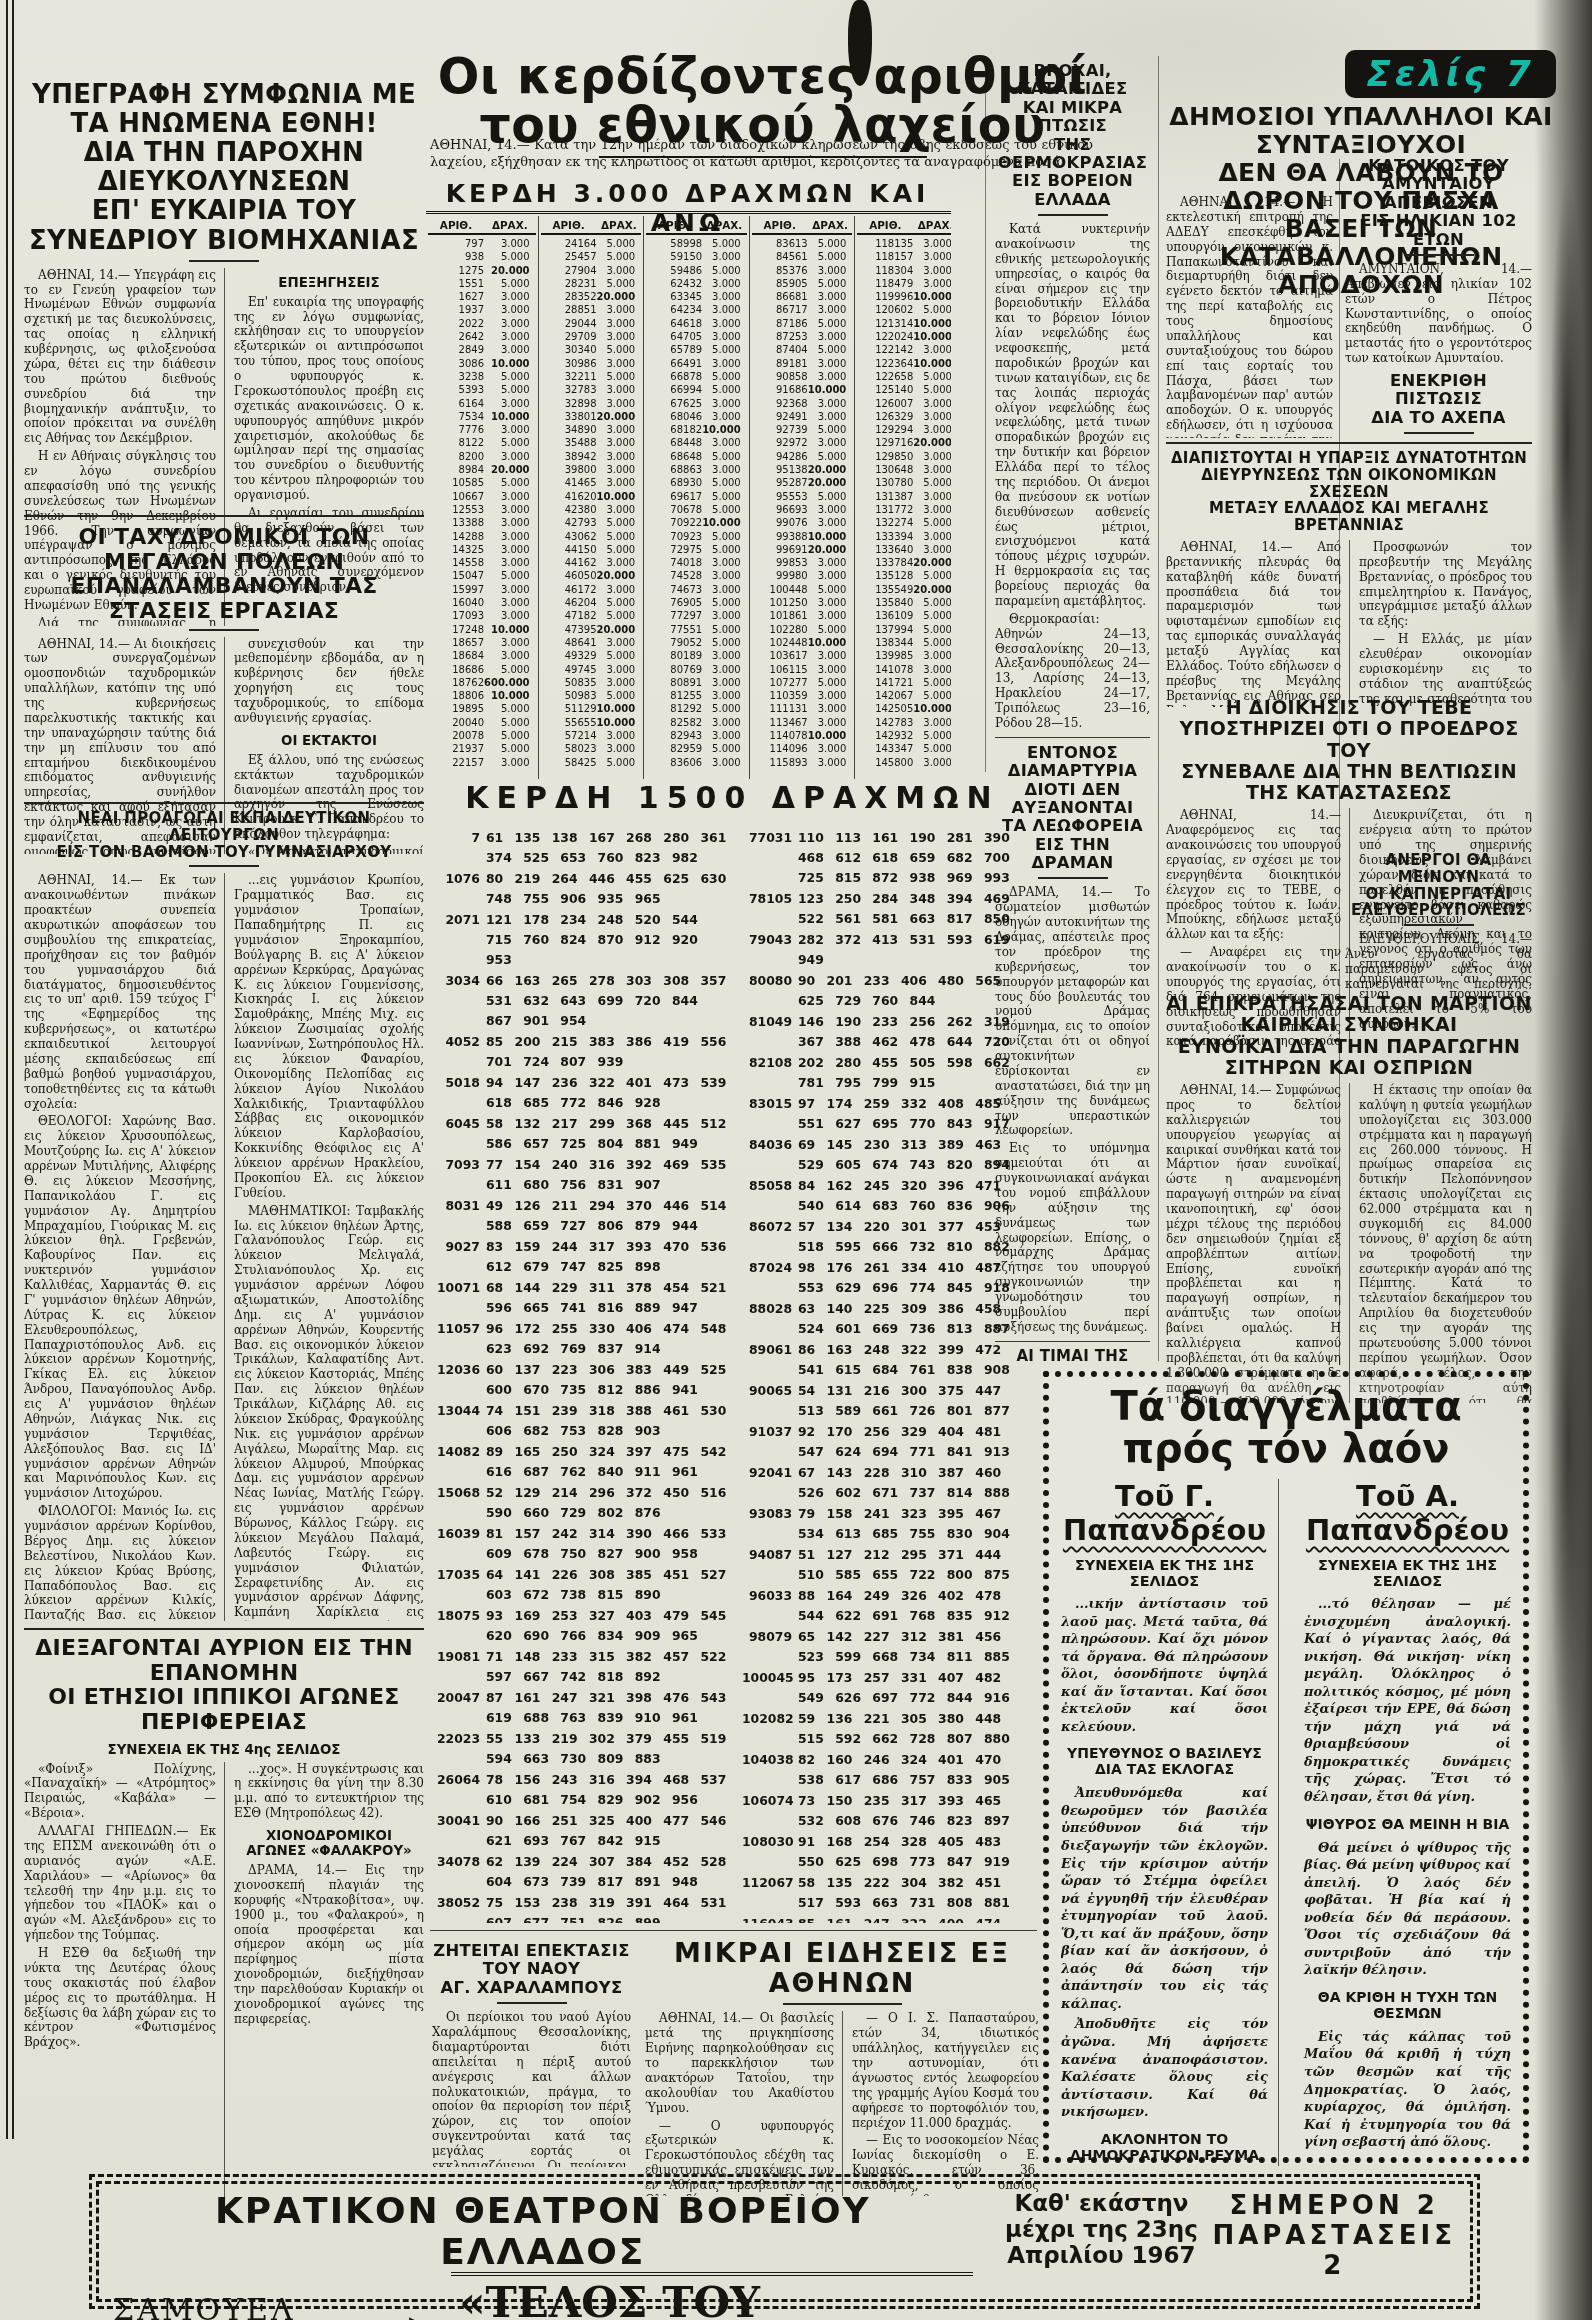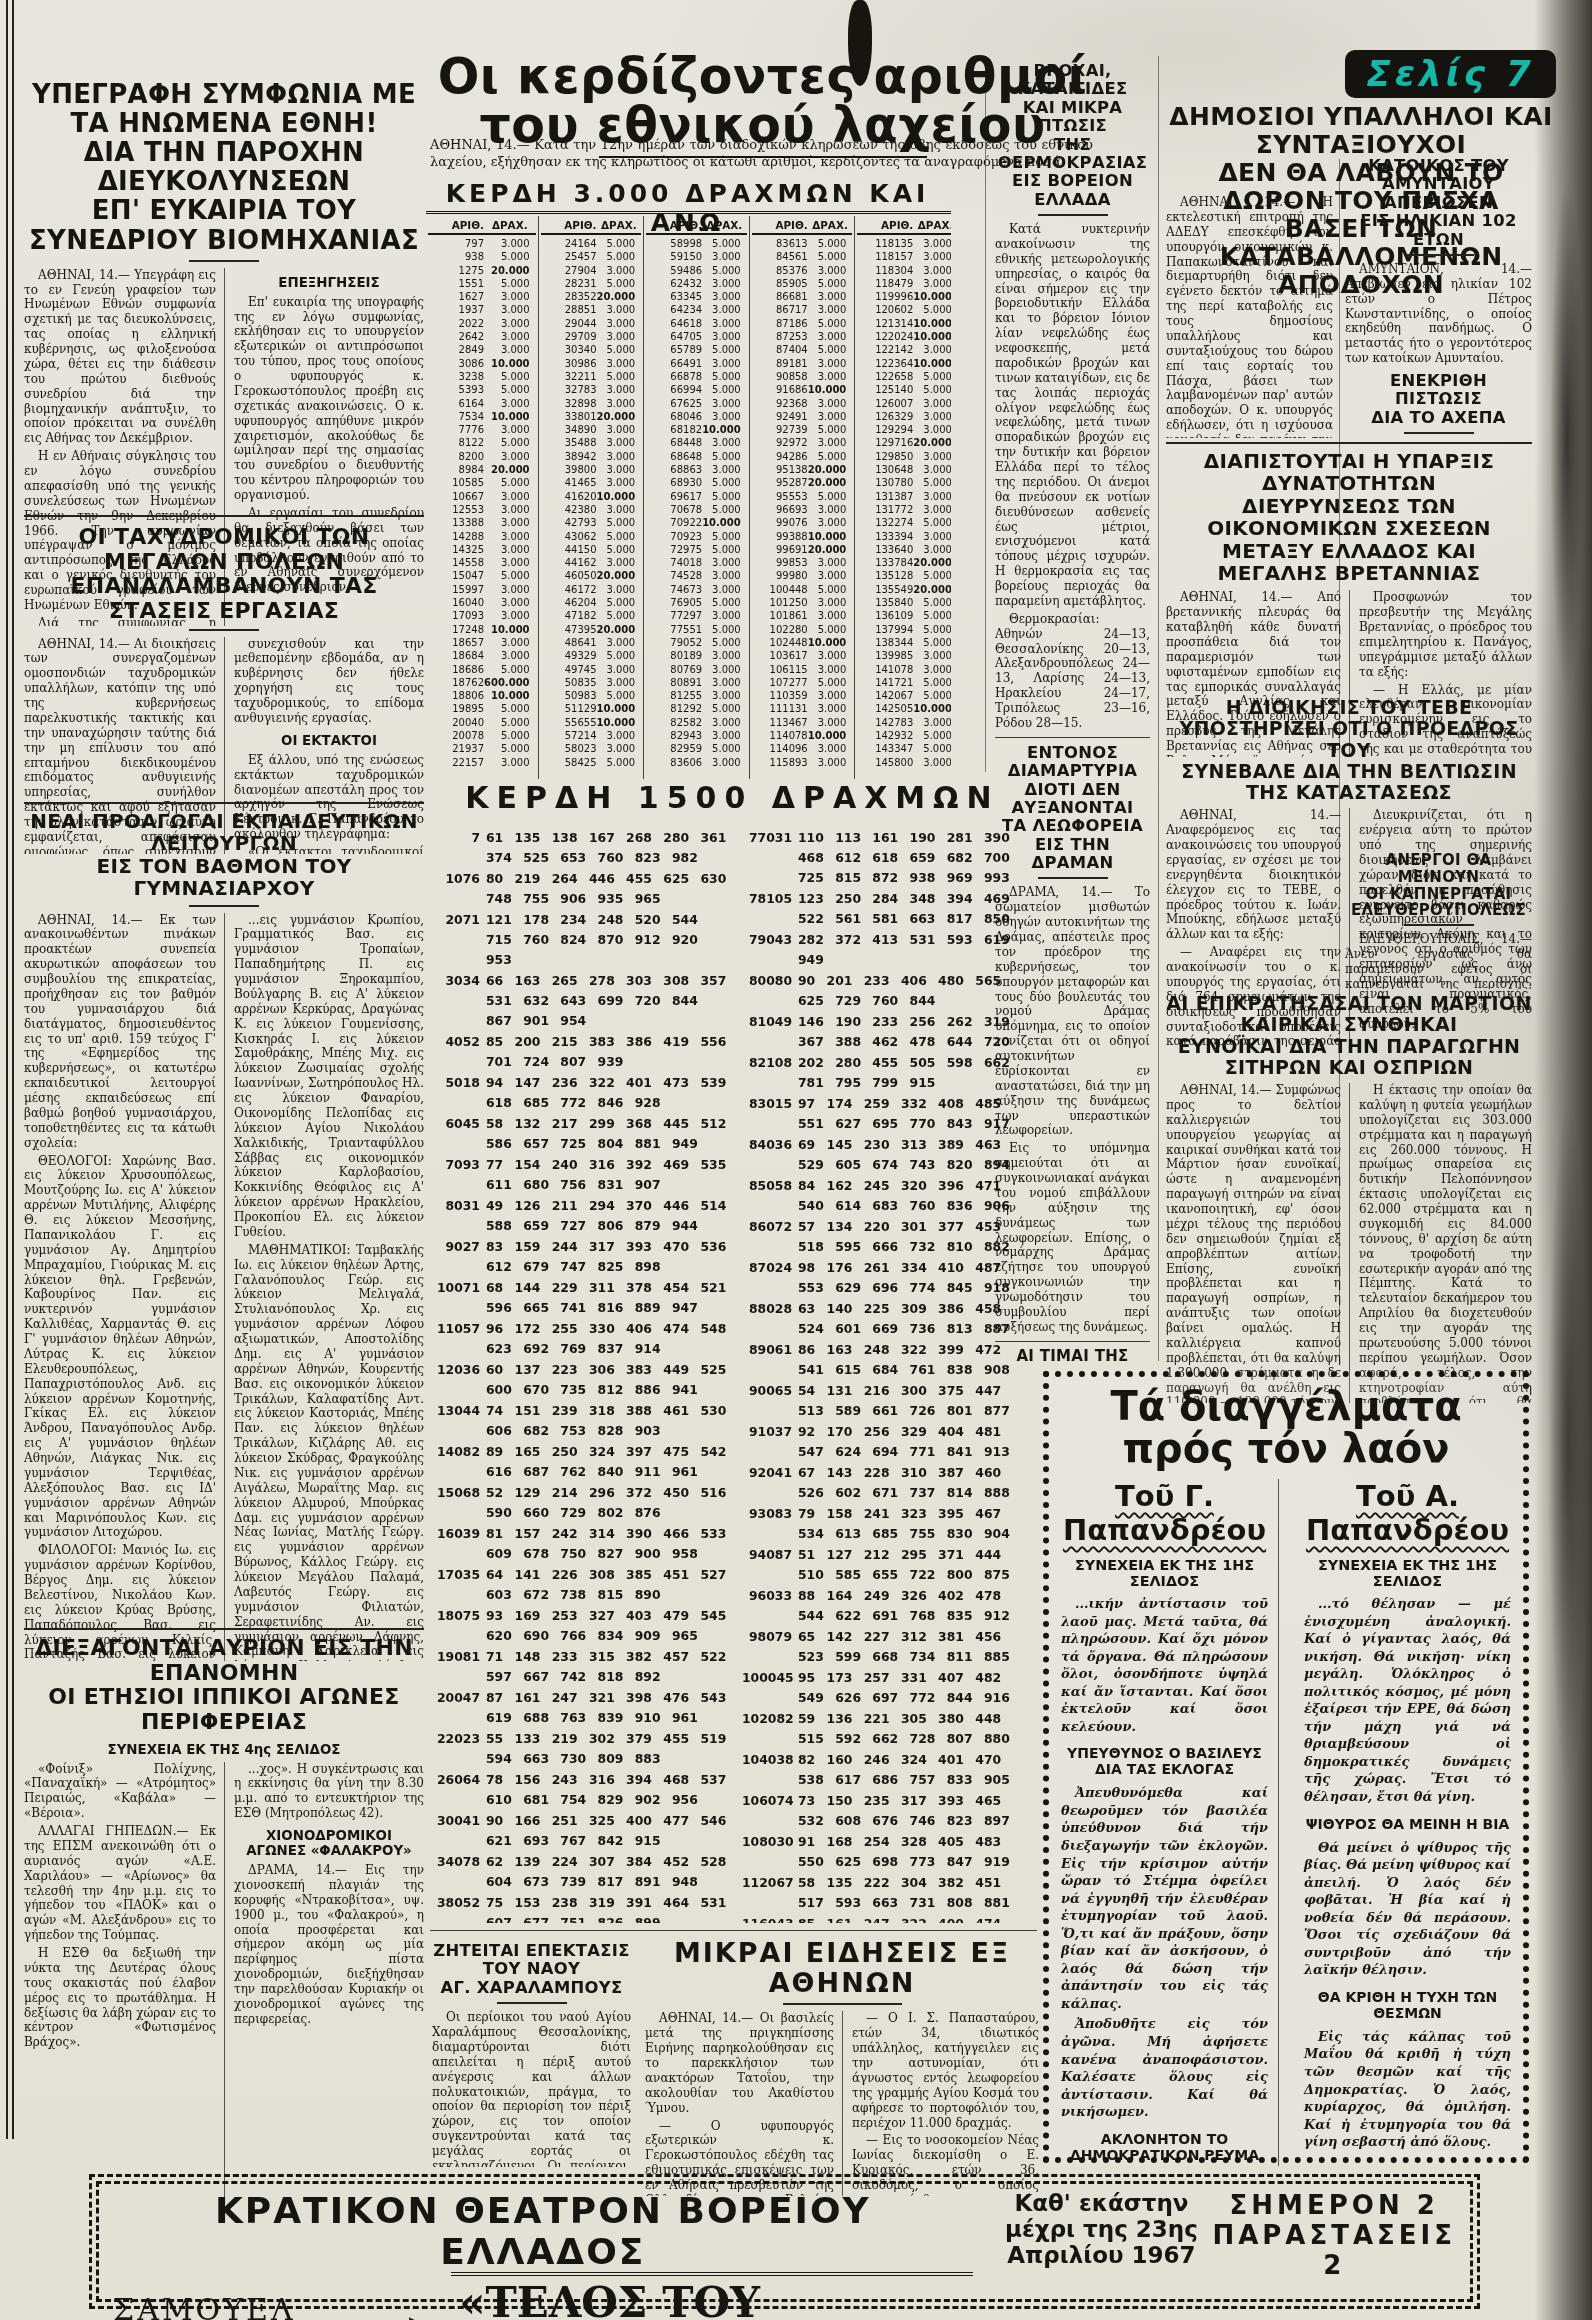--- a/index.html
+++ b/index.html
@@ -9,42 +9,42 @@
       radial-gradient(ellipse 896px 299px at 75% 2%, rgba(90,84,72,.10), transparent 60%),
       radial-gradient(ellipse 498px 896px at 100% 45%, rgba(60,56,48,.12), transparent 70%),
       linear-gradient(#e8e5dc,#e3e0d6);
     color:#17150f;
     font-family:"DejaVu Serif","Liberation Serif",serif;
   }
   .abs{position:absolute;}
   .ovh{overflow:hidden;}
   
   .hl{font-family:"DejaVu Sans","Liberation Sans",sans-serif;font-weight:bold;text-align:center;line-height:1.12;letter-spacing:0.3px;}
-  .h27{font-size:26px;} .h23{font-size:22px;} .h21{font-size:20px;} .h19{font-size:19px;}
+  .h27{font-size:26px;} .h23{font-size:22px;} .h21{font-size:15px;} .h19{font-size:19px;}
   .h17{font-size:16.4px;} .h15{font-size:15px;}
   .rule{border-top:2px solid #24221c;height:0;}
   .rule1{border-top:1px solid #3a382f;height:0;}
   .shortline{width:70px;border-top:2px solid #24221c;margin:5px auto 6px auto;}
   .bp{font-size:12px;line-height:1.24;text-align:justify;margin:0 0 3px 0;text-indent:14px;}
   .bp:first-child{text-indent:14px;}
   .subhead{font-family:"DejaVu Sans","Liberation Sans",sans-serif;font-weight:bold;font-size:13.4px;text-align:center;margin:7px 0 5px 0;}
   .twocol{display:flex;}
   .twocol .c1{flex:0 0 50%;padding-right:8px;box-sizing:border-box;}
   .twocol .c2{flex:1;border-left:1px solid #55534a;padding-left:9px;box-sizing:border-box;}
   .vline{position:absolute;width:1px;background:rgba(20,18,12,.5);}
   
   .lot-title{font-family:"DejaVu Sans","Liberation Sans",sans-serif;font-weight:bold;font-size:49px;letter-spacing:0.5px;text-align:center;line-height:1;}
   .lot-underline{width:328px;border-top:2px solid #17150f;margin:6px auto 0 auto;}
   .lot-date{font-size:13px;line-height:1.3;text-align:justify;}
   .kerdi-h{font-family:"DejaVu Sans","Liberation Sans",sans-serif;font-weight:bold;font-size:25px;letter-spacing:4px;text-align:center;}
   .k3000{display:flex;border-top:3px double #17150f;padding-top:2px;}
   .paircol{flex:1;padding:0 2px;}
   .paircol + .paircol{border-left:1px solid #45433a;}
   .pairhead{display:flex;border-bottom:2px solid #17150f;margin-bottom:2px;font-family:"DejaVu Sans","Liberation Sans",sans-serif;font-weight:bold;font-size:10.4px;padding:3px 0 2px 0;}
-  .pairhead .n{flex:0 0 56px;text-align:right;}
+  .pairhead .n{flex:0 0 56px;text-align:center;}
   .pairhead .a{flex:1;text-align:center;}
   .krow{display:flex;font-family:"DejaVu Sans","Liberation Sans",sans-serif;font-size:10px;line-height:13.3px;}
   .krow .n{flex:0 0 56px;text-align:right;}
   .krow .a{flex:1;text-align:right;padding-right:6px;}
   .krow.b .a{font-weight:bold;}
   .r1500{font-family:"DejaVu Sans","Liberation Sans",sans-serif;font-size:12.4px;font-weight:bold;line-height:20px;padding-left:56px;text-indent:-56px;word-spacing:7px;margin-bottom:1px;}
   .r1500 .pref{display:inline-block;width:50px;text-indent:0;text-align:right;margin-right:6px;word-spacing:0;}
   
   .selis{background:#141310;color:#14b8a6;font-family:"DejaVu Sans","Liberation Sans",sans-serif;font-weight:bold;font-style:italic;font-size:36px;text-align:center;line-height:48px;border-radius:10px;letter-spacing:4px;}
   

